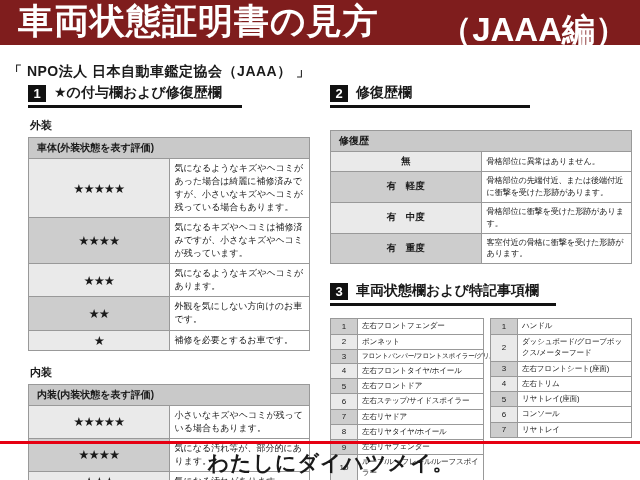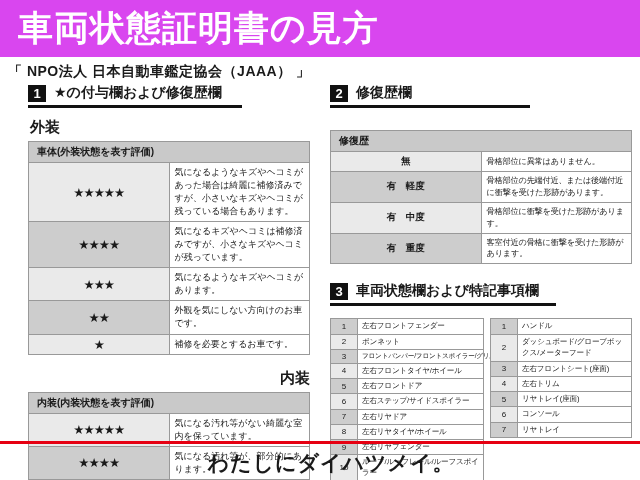--- a/index.html
+++ b/index.html
@@ -3,22 +3,22 @@
 <meta charset="utf-8">
 <style>
   html,body{margin:0;padding:0;}
   body{
     width:640px;height:480px;position:relative;background:#ffffff;
     font-family:"Liberation Sans","DejaVu Sans",sans-serif;color:#1a1a1a;
     overflow:hidden;
   }
   
   .header-bar{
-    position:absolute;top:0;left:0;width:640px;height:57px;background:#d946ef;
-    display:flex;align-items:center;
+    position:absolute;top:0;left:0;width:640px;height:45px;background:#7f1d1d;
+    display:flex;align-items:flex-end;
   }
   .header-title{
     color:#fff;font-weight:bold;font-size:35px;margin-left:18px;letter-spacing:1px;white-space:nowrap;
   }
   .header-edition{
     position:absolute;right:12px;top:8px;color:#fff;font-weight:bold;font-size:33px;white-space:nowrap;
   }
   .subtitle{
     position:absolute;top:63px;left:8px;font-size:14px;font-weight:600;letter-spacing:0.5px;white-space:nowrap;
   }
@@ -35,21 +35,21 @@
   .tbl td{border:1px solid #999;overflow:hidden;}
   .tbl .thead td{background:#c9c9c9;font-size:10px;font-weight:600;padding:3px 2px 3px 8px;height:13px;}
   
   .star-cell{width:80px;text-align:center;font-size:12.5px;letter-spacing:-1px;padding:2px 0;}
   .desc-cell{font-size:9px;padding:3px 5px;line-height:1.45;background:#fff;}
   .bg-a{background:#eaeaea;}
   .bg-b{background:#cdcdcd;}
   
   .col-left{position:absolute;left:28px;top:84px;width:282px;}
   .col-right{position:absolute;left:330px;top:84px;width:302px;}
-  .zone-label{font-size:15px;font-weight:bold;margin:10px 0 4px 2px;}
+  .zone-label{font-size:11px;font-weight:bold;margin:10px 0 4px 2px;}
   
   .grade-cell{width:56px;text-align:center;font-size:9.5px;font-weight:600;padding:3px 0;}
   .s2 .desc-cell{font-size:8.2px;letter-spacing:-0.2px;border-radius:6px;}
   
   .s3wrap{display:flex;gap:6px;margin-top:12px;}
   .s3 td{border:1px solid #999;}
   .s3{border:1.5px solid #555;}
   .s3 .num-cell{width:26px;text-align:center;font-size:8px;padding:2px 0;}
   .s3 .name-cell{font-size:7.6px;padding:2px 4px;line-height:1.35;background:#fff;letter-spacing:-0.2px;}
   .s3 .squeeze{font-size:6.6px;white-space:nowrap;}
@@ -61,20 +61,21 @@
   .tagline{font-size:21px;font-weight:bold;letter-spacing:1px;color:#1a1a1a;white-space:nowrap;}
   .dh-logo{display:flex;align-items:center;gap:8px;}
   .dh-mark{width:37px;height:26px;background:#d7000f;border-radius:3px;display:flex;align-items:center;justify-content:center;}
   .dh-text{color:#d7000f;font-weight:800;font-size:21px;letter-spacing:0.5px;}
 </style>
 </head>
 <body>
 
 <div class="header-bar">
   <div class="header-title">車両状態証明書の見方</div>
+  <div class="header-edition">（JAAA編）</div>
 </div>
 <div class="subtitle">「 NPO法人 日本自動車鑑定協会（JAAA） 」</div>
 
 <div class="col-left">
   <div class="sec-head" style="width:214px;">
     <span class="sec-num">1</span>
     <span class="sec-title">★の付与欄および修復歴欄</span>
   </div>
 
   <div class="zone-label">外装</div>
@@ -99,29 +100,29 @@
       <td class="star-cell bg-b">★★</td>
       <td class="desc-cell">外観を気にしない方向けのお車です。</td>
     </tr>
     <tr>
       <td class="star-cell bg-a">★</td>
       <td class="desc-cell">補修を必要とするお車です。</td>
     </tr>
   </tbody>
     </table>
 
-  <div class="zone-label" style="margin-top:14px;text-align:right;">内装</div>
+  <div class="zone-label" style="margin-top:14px;">内装</div>
   <table class="tbl">
     <tbody>
         <tr class="thead">
           <td colspan="2">内装(内装状態を表す評価)</td>
         </tr>
     <tr>
       <td class="star-cell bg-a">★★★★★</td>
-      <td class="desc-cell">気になる汚れ等がない綺麗な室内を保っています。</td>
+      <td class="desc-cell">小さいなキズやヘコミが残っている場合もあります。</td>
     </tr>
     <tr>
       <td class="star-cell bg-b">★★★★</td>
       <td class="desc-cell">気になる汚れ等が、部分的にあります。</td>
     </tr>
     <tr>
       <td class="star-cell bg-a">★★★</td>
       <td class="desc-cell">気になる汚れがあります。</td>
     </tr>
 

